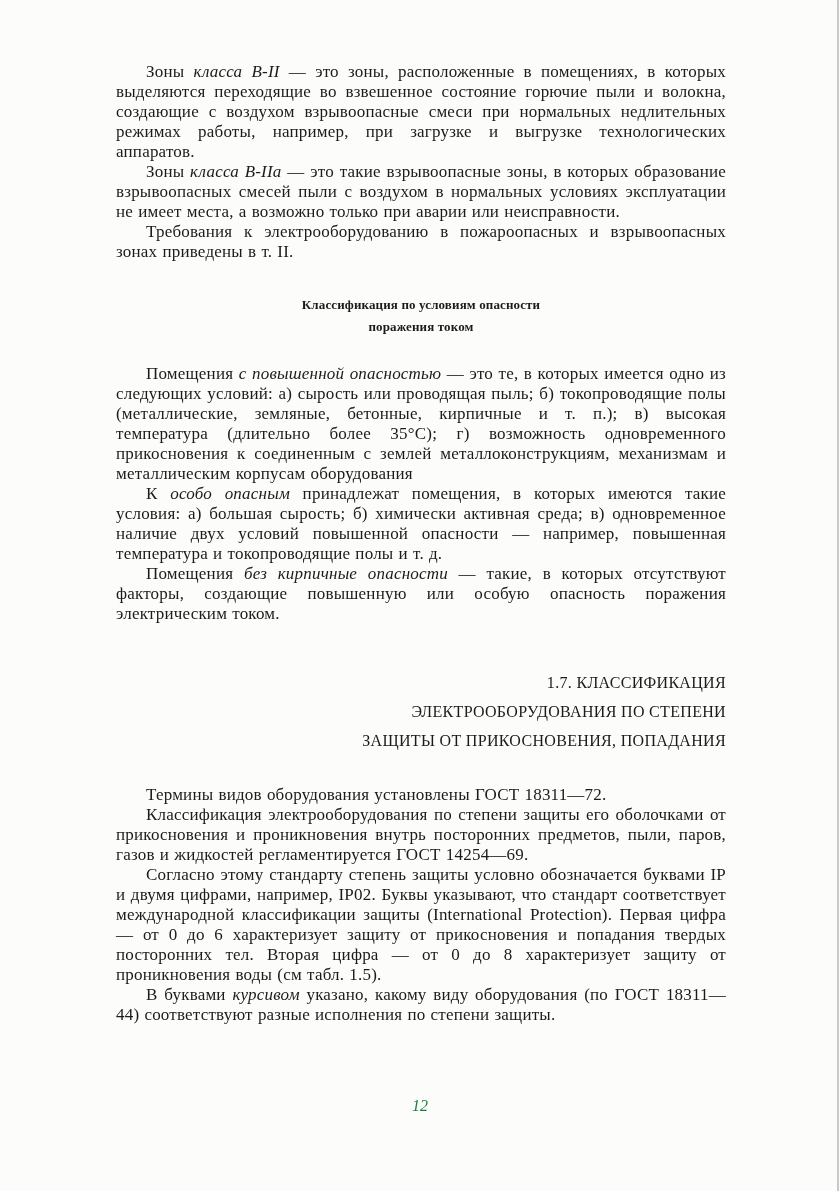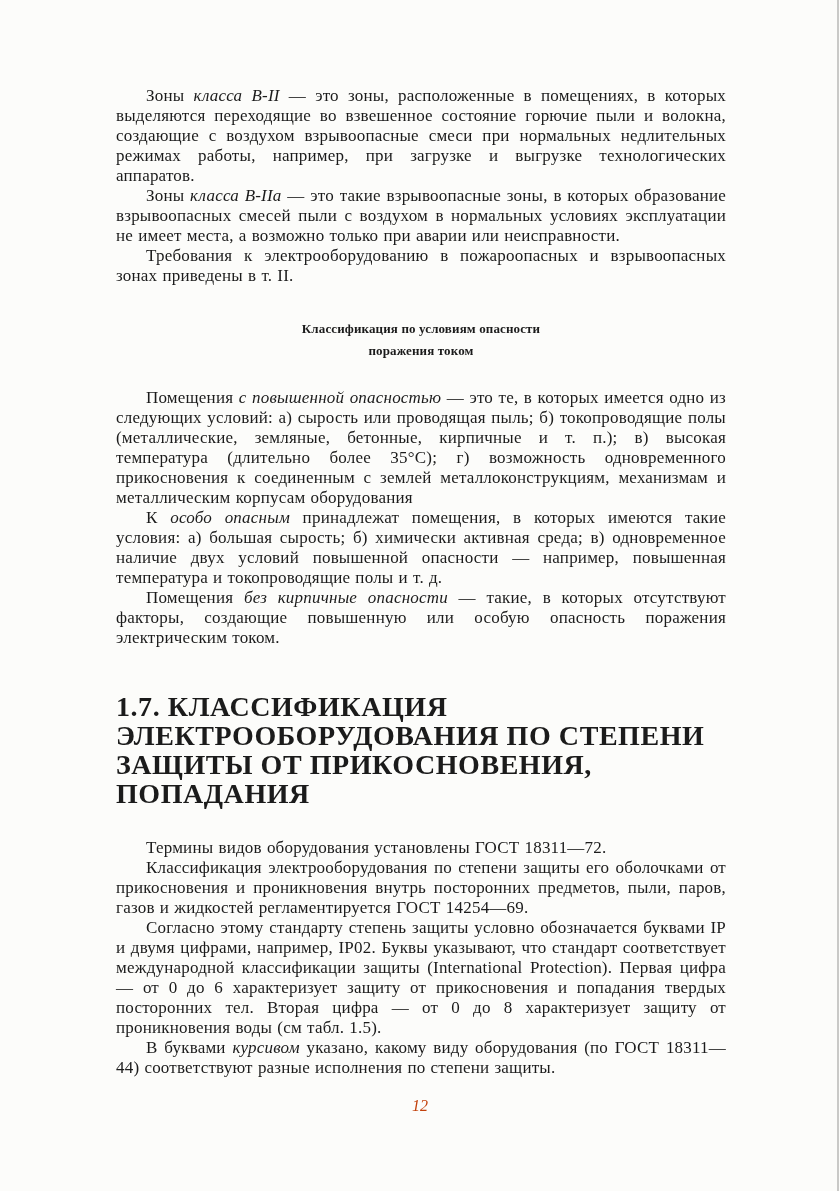--- a/index.html
+++ b/index.html
@@ -22,21 +22,20 @@
     bottom: 0;
     right: 1px;
     width: 2px;
     background: #c9c9c7;
   }
   .content {
     position: absolute;
     left: 116px;
     top: 62px;
     width: 610px;
-    margin-top: 24px;
   }
   .para {
     margin: 0;
     text-indent: 30px;
     text-align: justify;
     font-size: 17px;
     line-height: 20px;
     letter-spacing: 0.012em;
     word-spacing: 0.04em;
   }
@@ -47,36 +46,36 @@
     margin: 32px 0 26px 0;
     text-align: center;
     font-weight: 700;
     font-size: 13px;
     line-height: 22px;
     letter-spacing: 0.01em;
   }
   .subheading span { display: block; }
   .main-heading {
     margin: 44px 0 30px 0;
-    text-align: left;
-    font-weight: 700;
-    font-size: 28px;
+    text-align: right;
+    font-weight: 400;
+    font-size: 16px;
     line-height: 29px;
     letter-spacing: 0.02em;
   }
   .main-heading span { display: block; }
   .page-number {
     position: absolute;
     bottom: 76px;
     left: 0;
     right: 0;
     text-align: center;
     font-size: 16px;
     font-style: italic;
-    color: #c2410c;
+    color: #15803d;
   }
 </style>
 </head>
 <body>
 
 <div class="page">
   <div class="content">
 
     <div class="text-block">
         <p class="para"><span>Зоны </span><i>класса В-II</i><span> — это зоны, расположенные в помещениях, в которых выделяются переходящие во взвешенное состояние горючие пыли и волокна, создающие с воздухом взрывоопасные смеси при нормальных недлительных режимах работы, например, при загрузке и выгрузке технологических аппаратов.</span></p>

